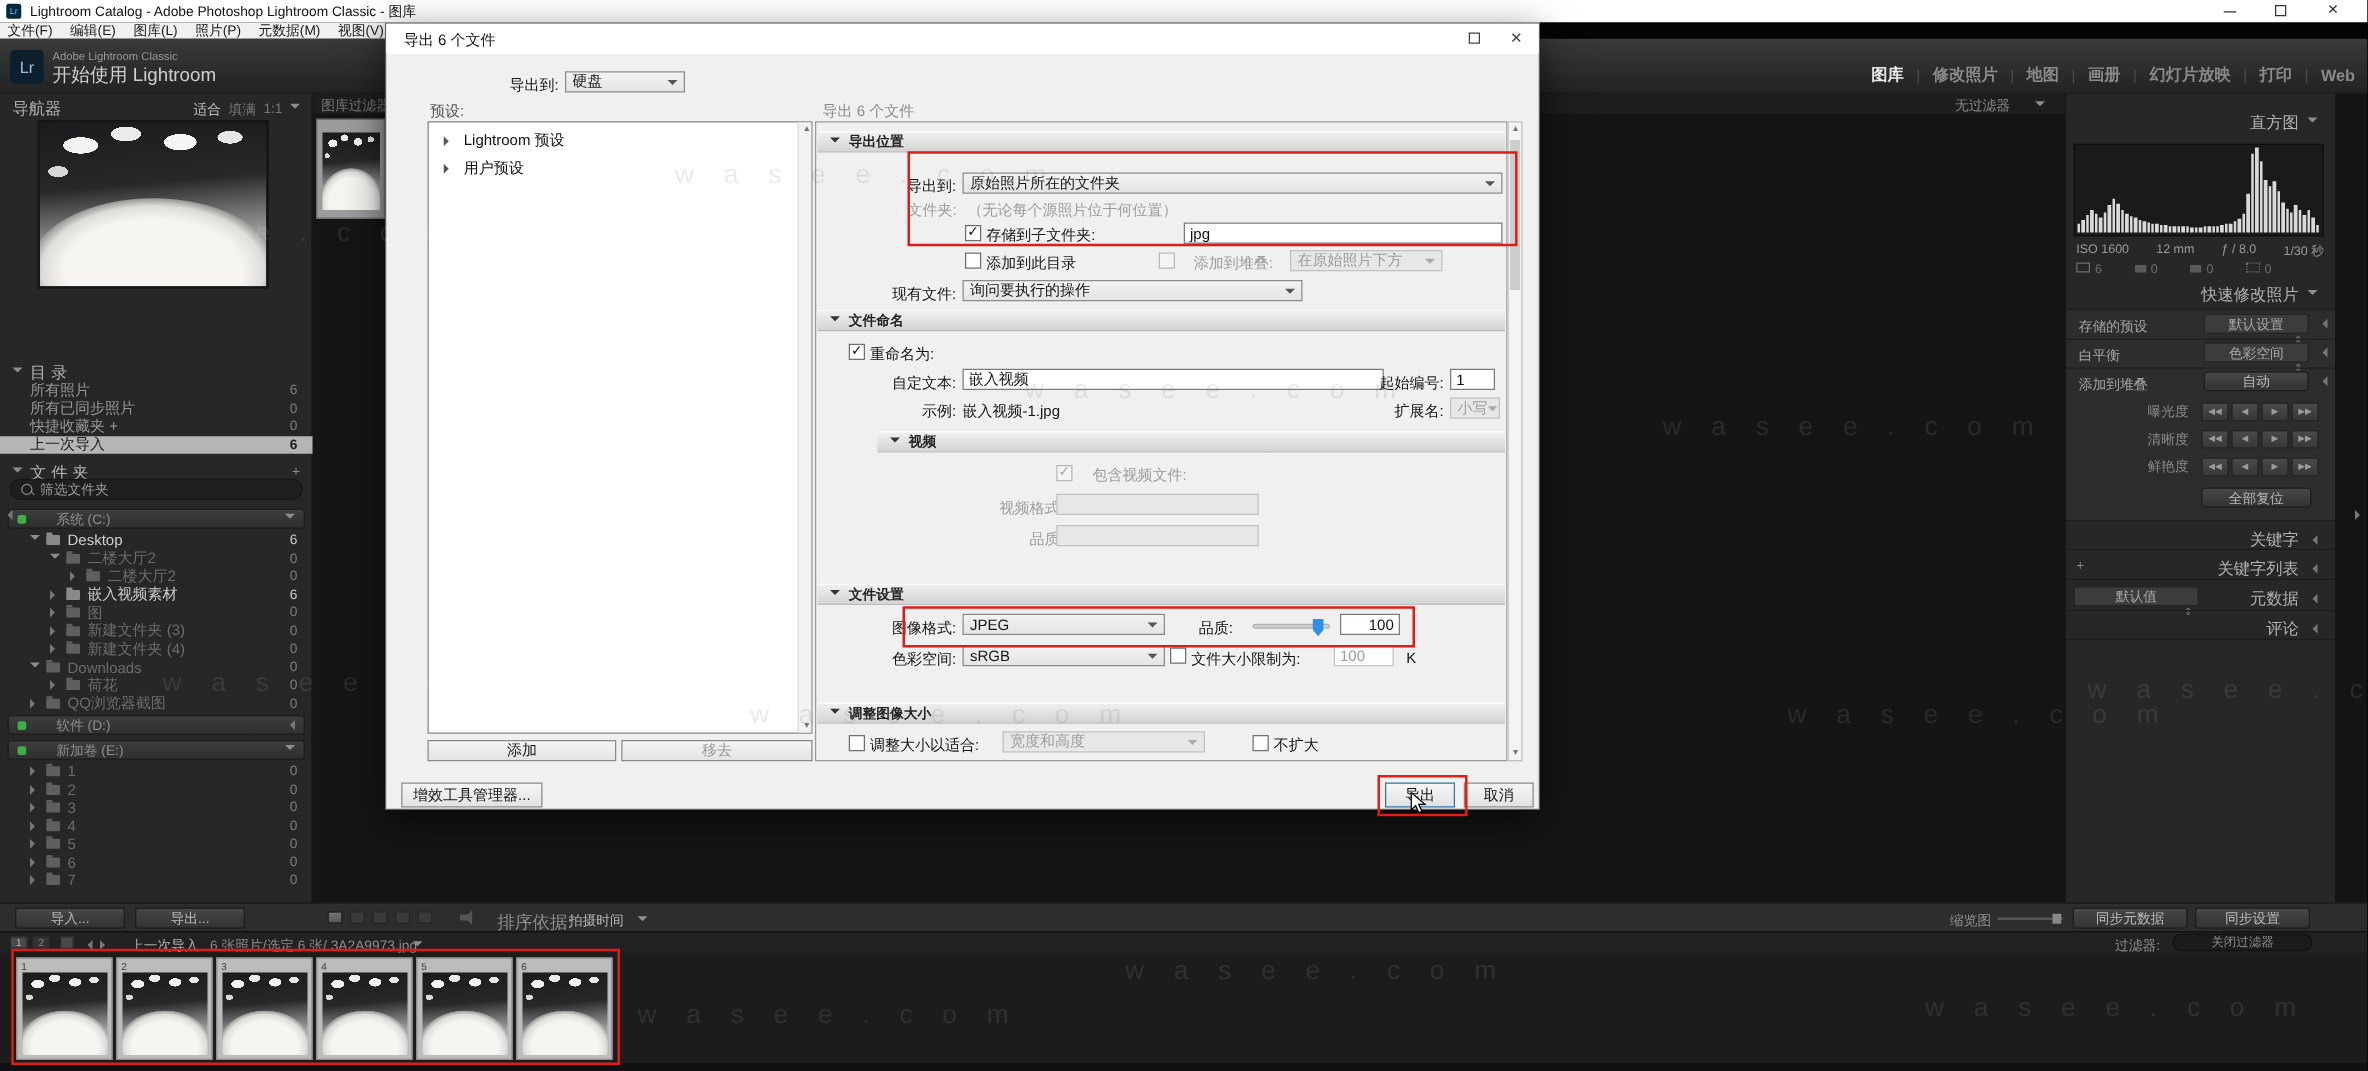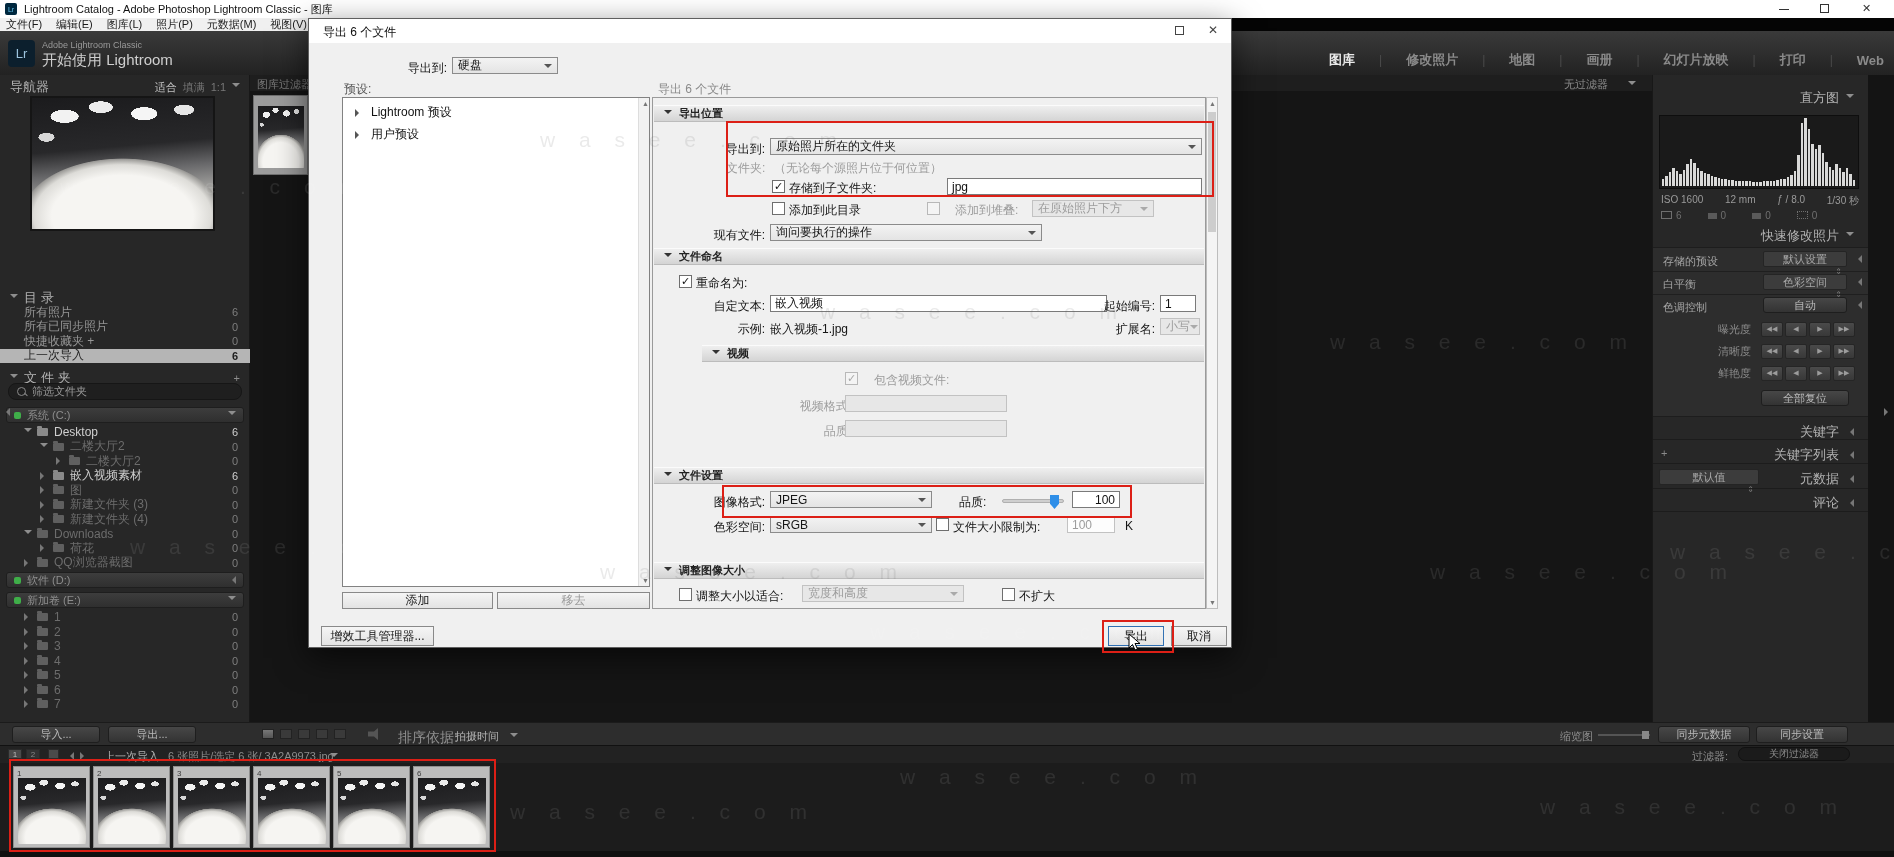--- a/index.html
+++ b/index.html
@@ -39,21 +39,21 @@
   .panel{background:#272727;}
   .phdr{color:#b2b2b2;font-size:13px;}
   .row{display:flex;align-items:center;font-size:12px;color:#979797;height:14.5px;box-sizing:border-box;}
   .row .cnt{margin-left:auto;color:#7e7e7e;font-size:11px;}
   .row.sel{background:#b5b5b5;color:#1d1d1d;}
   .row.sel .cnt{color:#1d1d1d;font-weight:bold;}
   .row.bright{color:#cfcfcf;}
   .row.bright .cnt{color:#cfcfcf;}
   .row.dim{color:#6c6c6c;}
   .drive{position:absolute;left:6px;right:6px;height:16px;background:linear-gradient(#3d3d3d,#2f2f2f);
-      border:1px solid #1e1e1e;border-radius:3px;display:flex;align-items:center;gap:6px;
+      border:1px solid #1e1e1e;border-radius:3px;display:flex;align-items:center;gap:24px;
       font-size:11px;color:#8d8d8d;padding:0 7px;box-sizing:border-box;}
   .led{width:7px;height:7px;background:#3fae49;border-radius:2px;flex:none;}
   .fold{width:11px;height:8px;background:#8a8a8a;border-radius:1px;position:relative;flex:none;display:inline-block;}
   .fold::before{content:"";position:absolute;left:0;top:-2px;width:5px;height:2px;background:#8a8a8a;border-radius:1px 1px 0 0;}
   .fold.dim2{background:#5f5f5f;}.fold.dim2::before{background:#5f5f5f;}
   .fisheye{background:
      radial-gradient(ellipse 14% 9% at 18% 14%, #f2f2f2 0 55%, rgba(0,0,0,0) 56%),
      radial-gradient(ellipse 12% 8% at 38% 7%, #ececec 0 55%, rgba(0,0,0,0) 56%),
      radial-gradient(ellipse 13% 9% at 62% 12%, #f5f5f5 0 55%, rgba(0,0,0,0) 56%),
      radial-gradient(ellipse 10% 7% at 84% 9%, #e6e6e6 0 55%, rgba(0,0,0,0) 56%),
@@ -98,21 +98,21 @@
     <span class="mi">窗口(W)</span>
     <span class="mi">帮助(H)</span>
   </div>
 <div class="abs" style="left:1232px;top:18px;width:662px;height:13px;background:#050505;"></div>
 
 <div class="abs" style="left:0;top:31px;width:1894px;height:44px;background:linear-gradient(#3a3a3a,#222);">
   <span class="abs" style="left:8px;top:9px;width:27px;height:27px;background:#0c1f2d;border-radius:4px;color:#9dc4de;font-size:13px;display:flex;align-items:center;justify-content:center;">Lr</span>
   <span class="abs" style="left:42px;top:9px;font-size:9px;color:#9a9a9a;">Adobe Lightroom Classic</span>
   <span class="abs" style="left:42px;top:20px;font-size:15px;color:#cfcfcf;">开始使用 Lightroom</span>
   <span class="abs" style="left:200px;top:28px;"></span>
-  <div class="abs" id="modulepicker" style="right:10px;top:20px;display:flex;align-items:center;gap:24px;">
+  <div class="abs" id="modulepicker" style="right:10px;top:20px;display:flex;align-items:center;gap:10px;">
       <span class="mitem on">图库</span>
       <span class="msep">|</span>
       <span class="mitem">修改照片</span>
       <span class="msep">|</span>
       <span class="mitem">地图</span>
       <span class="msep">|</span>
       <span class="mitem">画册</span>
       <span class="msep">|</span>
       <span class="mitem">幻灯片放映</span>
       <span class="msep">|</span>
@@ -396,21 +396,21 @@
       </div>
     <span class="abs tri-l" style="left:201px;top:7px;"></span>
     <div class="abs" style="left:0;top:23px;width:216px;height:1px;background:#1f1f1f;"></div>
     <span class="abs" style="left:10px;top:29px;font-size:11px;color:#a5a5a5;">白平衡</span>
     <div class="abs ddk" style="left:110px;top:26px;width:84px;">
         <span>色彩空间</span>
         <span class="ud">⇕</span>
       </div>
     <span class="abs tri-l" style="left:201px;top:30px;"></span>
     <div class="abs" style="left:0;top:46px;width:216px;height:1px;background:#1f1f1f;"></div>
-    <span class="abs" style="left:10px;top:52px;font-size:11px;color:#a5a5a5;">色调控制</span>
+    <span class="abs" style="left:10px;top:52px;font-size:11px;color:#a5a5a5;">添加到堆叠</span>
     <div class="abs lrbtn" style="left:110px;top:49px;width:84px;height:16px;">
         <span>自动</span>
       </div>
     <span class="abs tri-l" style="left:201px;top:53px;"></span>
     <div class="abs" id="qdrows" style="left:0;top:70px;width:216px;">
         <div style="display: flex; align-items: center; height: 22px; padding: 0px 14px 0px 0px;">
           <span style="margin-left: auto; font-size: 11px; color: rgb(138, 138, 138); margin-right: 8px;">曝光度</span>
           <span class="step" style="margin-left: 2px;">◀◀</span>
           <span class="step" style="margin-left: 2px;">◀</span>
           <span class="step" style="margin-left: 2px;">▶</span>
@@ -536,21 +536,21 @@
 <div class="abs" style="left:0;top:851px;width:1894px;height:6px;background:#101010;"></div>
 
 <div class="abs" style="left:308px;top:18px;width:924px;height:630px;background:#f0f0f0;border:1px solid #5f5f5f;box-shadow:0 10px 30px rgba(0,0,0,.6);z-index:50;">
   <div class="abs" style="left:0;top:0;width:922px;height:24px;background:#fff;">
     <span style="position:absolute;left:14px;top:5px;font-size:12px;color:#111;">导出 6 个文件</span>
     <span class="abs" style="left:866px;top:7px;width:9px;height:9px;border:1px solid #444;"></span>
     <span class="abs" style="left:898px;top:5px;width:12px;height:12px;color:#444;font-size:12px;line-height:12px;text-align:center;">✕</span>
   </div>
 
   <span class="rlabel" style="left:60px;top:41px;width:78px;">导出到:</span>
-  <div class="dd abs" style="left:143px;top:38px;width:106px;">
+  <div class="dd abs" style="left:143px;top:38px;width:96px;">
       <span>硬盘</span>
       <span class="dar"></span>
     </div>
 
   <span class="abs" style="left:35px;top:62px;font-size:12px;color:#555;">预设:</span>
   <div class="abs" style="left:33px;top:78px;width:308px;height:490px;background:#fff;border:1px solid #828282;">
     <div style="display:flex;align-items:center;gap:8px;padding:6px 0 0 12px;">
       <span class="tri-r" style="border-left-color:#555;"></span>
       <span style="font-size:12px;color:#111;">Lightroom 预设</span>
     </div>

